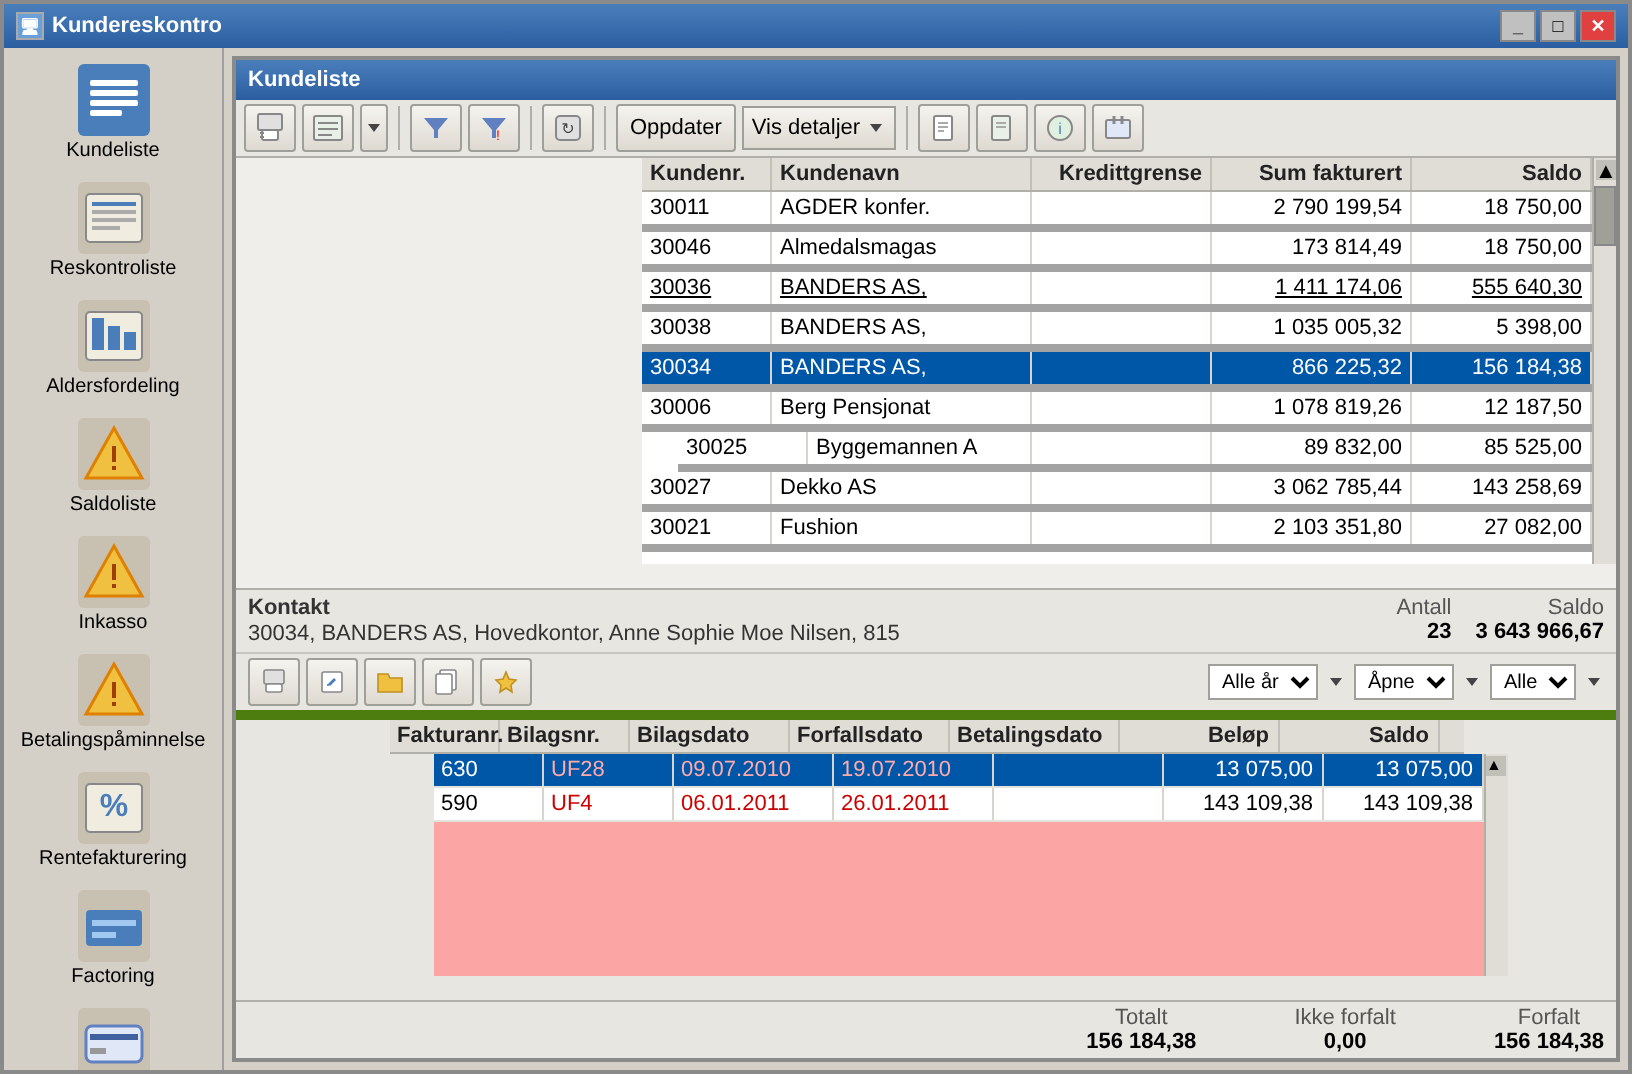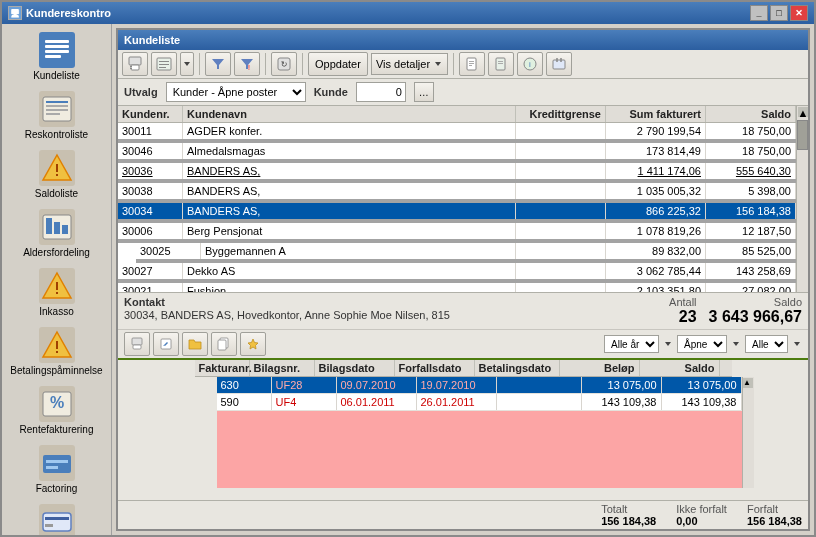--- a/index.html
+++ b/index.html
@@ -204,22 +204,23 @@
       display: flex;
       align-items: center;
       justify-content: center;
       font-size: 10px;
     }
     
     .customer-table-container {
       flex: 1;
       overflow: hidden;
       display: flex;
-      flex-direction: row;
+      flex-direction: column;
       min-height: 0;
+      align-items: flex-end;
     }
     .table-header {
       display: flex;
       background: #e0ddd7;
       border-bottom: 1px solid #b0b0a8;
       flex-shrink: 0;
     }
     .th {
       padding: 2px 4px;
       font-size: 11px;
@@ -275,21 +276,21 @@
       display: flex;
       gap: 12px;
       align-items: flex-start;
     }
     .stat-block {
       display: flex;
       flex-direction: column;
       align-items: flex-end;
     }
     .stat-label { font-size: 11px; color: #555; }
-    .stat-value { font-size: 16px; font-weight: bold; }
+    .stat-value { font-size: 11px; font-weight: bold; }
     .small-select {
       height: 18px;
       border: 1px solid #a0a09a;
       background: white;
       font-size: 10px;
       padding: 0 2px;
     }
     .inv-table-header {
       display: flex;
       background: #e0ddd7;
@@ -332,21 +333,22 @@
       background: #e8e6e0;
       border-top: 1px solid #b0b0a8;
       padding: 2px 6px;
       justify-content: flex-end;
       gap: 20px;
       flex-shrink: 0;
     }
     .total-block {
       display: flex;
       flex-direction: column;
-      align-items: flex-start;
+      align-items: center;
+      margin-left: 29px;
     }
     .total-label { font-size: 11px; color: #555; }
     .total-value { font-size: 11px; font-weight: bold; }
     .scrollbar-h {
       height: 12px;
       background: #e0ddd7;
       border-top: 1px solid #b0b0a8;
     }
     .scrollbar-v {
       width: 12px;
@@ -432,62 +434,62 @@
             <rect x="7" y="22" width="14" height="2" fill="#aaa"></rect>
           </svg>
         </div>
         <span class="sidebar-label">Reskontroliste</span>
       </div>
 
       <div class="sidebar-item">
         <div class="sidebar-icon">
           <svg width="36" height="36" viewBox="0 0 36 36">
             <rect width="36" height="36" rx="3" fill="#c8c0b0"></rect>
-            <polygon points="18,5 32,30 4,30" fill="#f0c040" stroke="#e08000" stroke-width="1.5"></polygon>
-            <rect x="17" y="14" width="2" height="8" fill="#a04000"></rect>
-            <rect x="17" y="24" width="2" height="2" fill="#a04000"></rect>
-          </svg>
-        </div>
-        <span class="sidebar-label">Saldoliste</span>
-      </div>
-
-      <div class="sidebar-item">
-        <div class="sidebar-icon">
-          <svg width="36" height="36" viewBox="0 0 36 36">
-            <rect width="36" height="36" rx="3" fill="#c8c0b0"></rect>
             <rect x="4" y="6" width="28" height="24" rx="2" fill="#f0ece0" stroke="#888" stroke-width="1"></rect>
             <rect x="7" y="9" width="6" height="16" fill="#4a7ebb"></rect>
             <rect x="15" y="13" width="6" height="12" fill="#4a7ebb"></rect>
             <rect x="23" y="16" width="6" height="9" fill="#4a7ebb"></rect>
           </svg>
         </div>
         <span class="sidebar-label">Aldersfordeling</span>
       </div>
 
       <div class="sidebar-item">
         <div class="sidebar-icon">
           <svg width="36" height="36" viewBox="0 0 36 36">
             <rect width="36" height="36" rx="3" fill="#c8c0b0"></rect>
             <polygon points="18,5 32,30 4,30" fill="#f0c040" stroke="#e08000" stroke-width="1.5"></polygon>
             <rect x="17" y="14" width="2" height="8" fill="#a04000"></rect>
             <rect x="17" y="24" width="2" height="2" fill="#a04000"></rect>
           </svg>
         </div>
-        <span class="sidebar-label">Inkasso</span>
+        <span class="sidebar-label">Saldoliste</span>
       </div>
 
       <div class="sidebar-item">
         <div class="sidebar-icon">
           <svg width="36" height="36" viewBox="0 0 36 36">
             <rect width="36" height="36" rx="3" fill="#c8c0b0"></rect>
             <polygon points="18,5 32,30 4,30" fill="#f0c040" stroke="#e08000" stroke-width="1.5"></polygon>
             <rect x="17" y="14" width="2" height="8" fill="#a04000"></rect>
             <rect x="17" y="24" width="2" height="2" fill="#a04000"></rect>
           </svg>
         </div>
+        <span class="sidebar-label">Inkasso</span>
+      </div>
+
+      <div class="sidebar-item">
+        <div class="sidebar-icon">
+          <svg width="36" height="36" viewBox="0 0 36 36">
+            <rect width="36" height="36" rx="3" fill="#c8c0b0"></rect>
+            <polygon points="18,5 32,30 4,30" fill="#f0c040" stroke="#e08000" stroke-width="1.5"></polygon>
+            <rect x="17" y="14" width="2" height="8" fill="#a04000"></rect>
+            <rect x="17" y="24" width="2" height="2" fill="#a04000"></rect>
+          </svg>
+        </div>
         <span class="sidebar-label">Betalingspåminnelse</span>
       </div>
 
       <div class="sidebar-item">
         <div class="sidebar-icon">
           <svg width="36" height="36" viewBox="0 0 36 36">
             <rect width="36" height="36" rx="3" fill="#c8c0b0"></rect>
             <rect x="4" y="6" width="28" height="24" rx="2" fill="#f0ece0" stroke="#888" stroke-width="1"></rect>
             <text x="18" y="22" text-anchor="middle" font-size="16" fill="#4a7ebb" font-weight="bold">%</text>
           </svg>
@@ -613,29 +615,20 @@
           </div>
           <div class="toolbar-btn">
             <svg width="14" height="14" viewBox="0 0 14 14">
                 <rect x="1" y="3" width="12" height="9" rx="1" fill="#e0e8f8" stroke="#888" stroke-width="1"></rect>
                 <line x1="5" y1="1" x2="5" y2="5" stroke="#888" stroke-width="1.5"></line>
                 <line x1="9" y1="1" x2="9" y2="5" stroke="#888" stroke-width="1.5"></line>
               </svg>
           </div>
         </div>
 
-        <div class="filter-row">
-          <span class="filter-label">Utvalg</span>
-          <select class="filter-select">
-            <option>Kunder - Åpne poster</option>
-          </select>
-          <span class="filter-label">Kunde</span>
-          <input class="filter-input" type="text" value="0" style="">
-          <button class="filter-btn">…</button>
-        </div>
 
         <div class="customer-table-container">
           <div style="display:flex; flex: 1; overflow: hidden;">
             <div style="flex:1; overflow:hidden; display:flex; flex-direction:column;">
 
               <div class="table-header">
                 <div class="th col-kundenr">Kundenr.</div>
                 <div class="th" style="width:130px; flex:1;">Kundenavn</div>
                 <div class="th col-kredittgrense" style="text-align:right;">Kredittgrense</div>
                 <div class="th col-sumfakturert" style="text-align:right;">Sum fakturert</div>
@@ -740,21 +733,21 @@
                 <span class="stat-label">Antall</span>
                 <span class="stat-value">23</span>
               </div>
               <div class="stat-block">
                 <span class="stat-label">Saldo</span>
                 <span class="stat-value">3 643 966,67</span>
               </div>
             </div>
           </div>
 
-          <div style="display:flex; align-items:center; padding: 2px 6px; gap: 3px; border-bottom: 2px solid #4d7c0f; background: #e8e6e0;">
+          <div style="display:flex; align-items:center; padding: 2px 6px; gap: 3px; border-bottom: 5px solid #4d7c0f; background: #e8e6e0;">
             <div class="inv-toolbar-left">
               <div class="toolbar-btn">
                 <svg width="14" height="14" viewBox="0 0 14 14">
                     <rect x="2" y="1" width="10" height="7" rx="1" fill="#e0e0e0" stroke="#888" stroke-width="0.8"></rect>
                     <rect x="3" y="8" width="8" height="4" rx="1" fill="white" stroke="#888" stroke-width="0.8"></rect>
                   </svg>
               </div>
               <div class="toolbar-btn">
                 <svg width="14" height="14" viewBox="0 0 14 14">
                     <rect x="2" y="2" width="10" height="10" rx="1" fill="white" stroke="#888" stroke-width="0.8"></rect>

